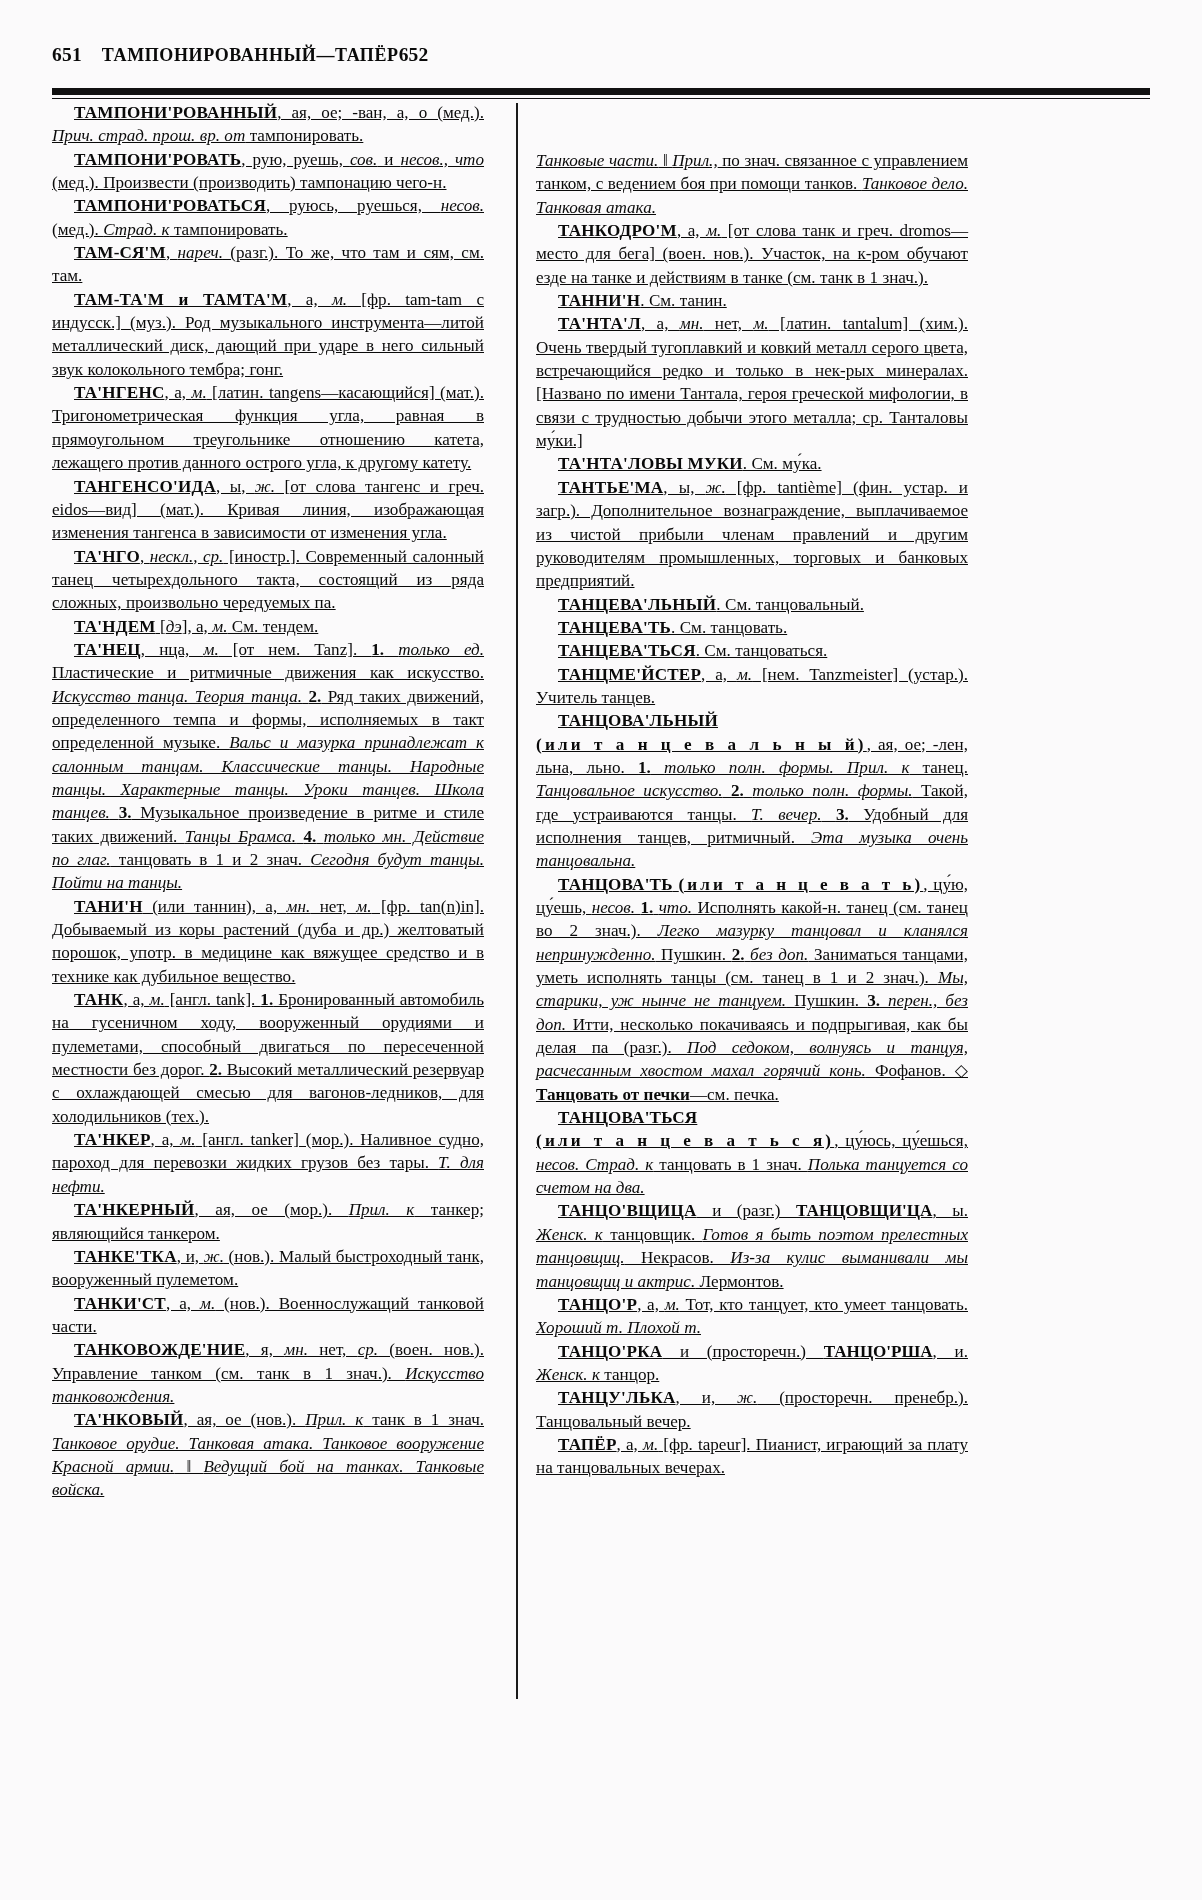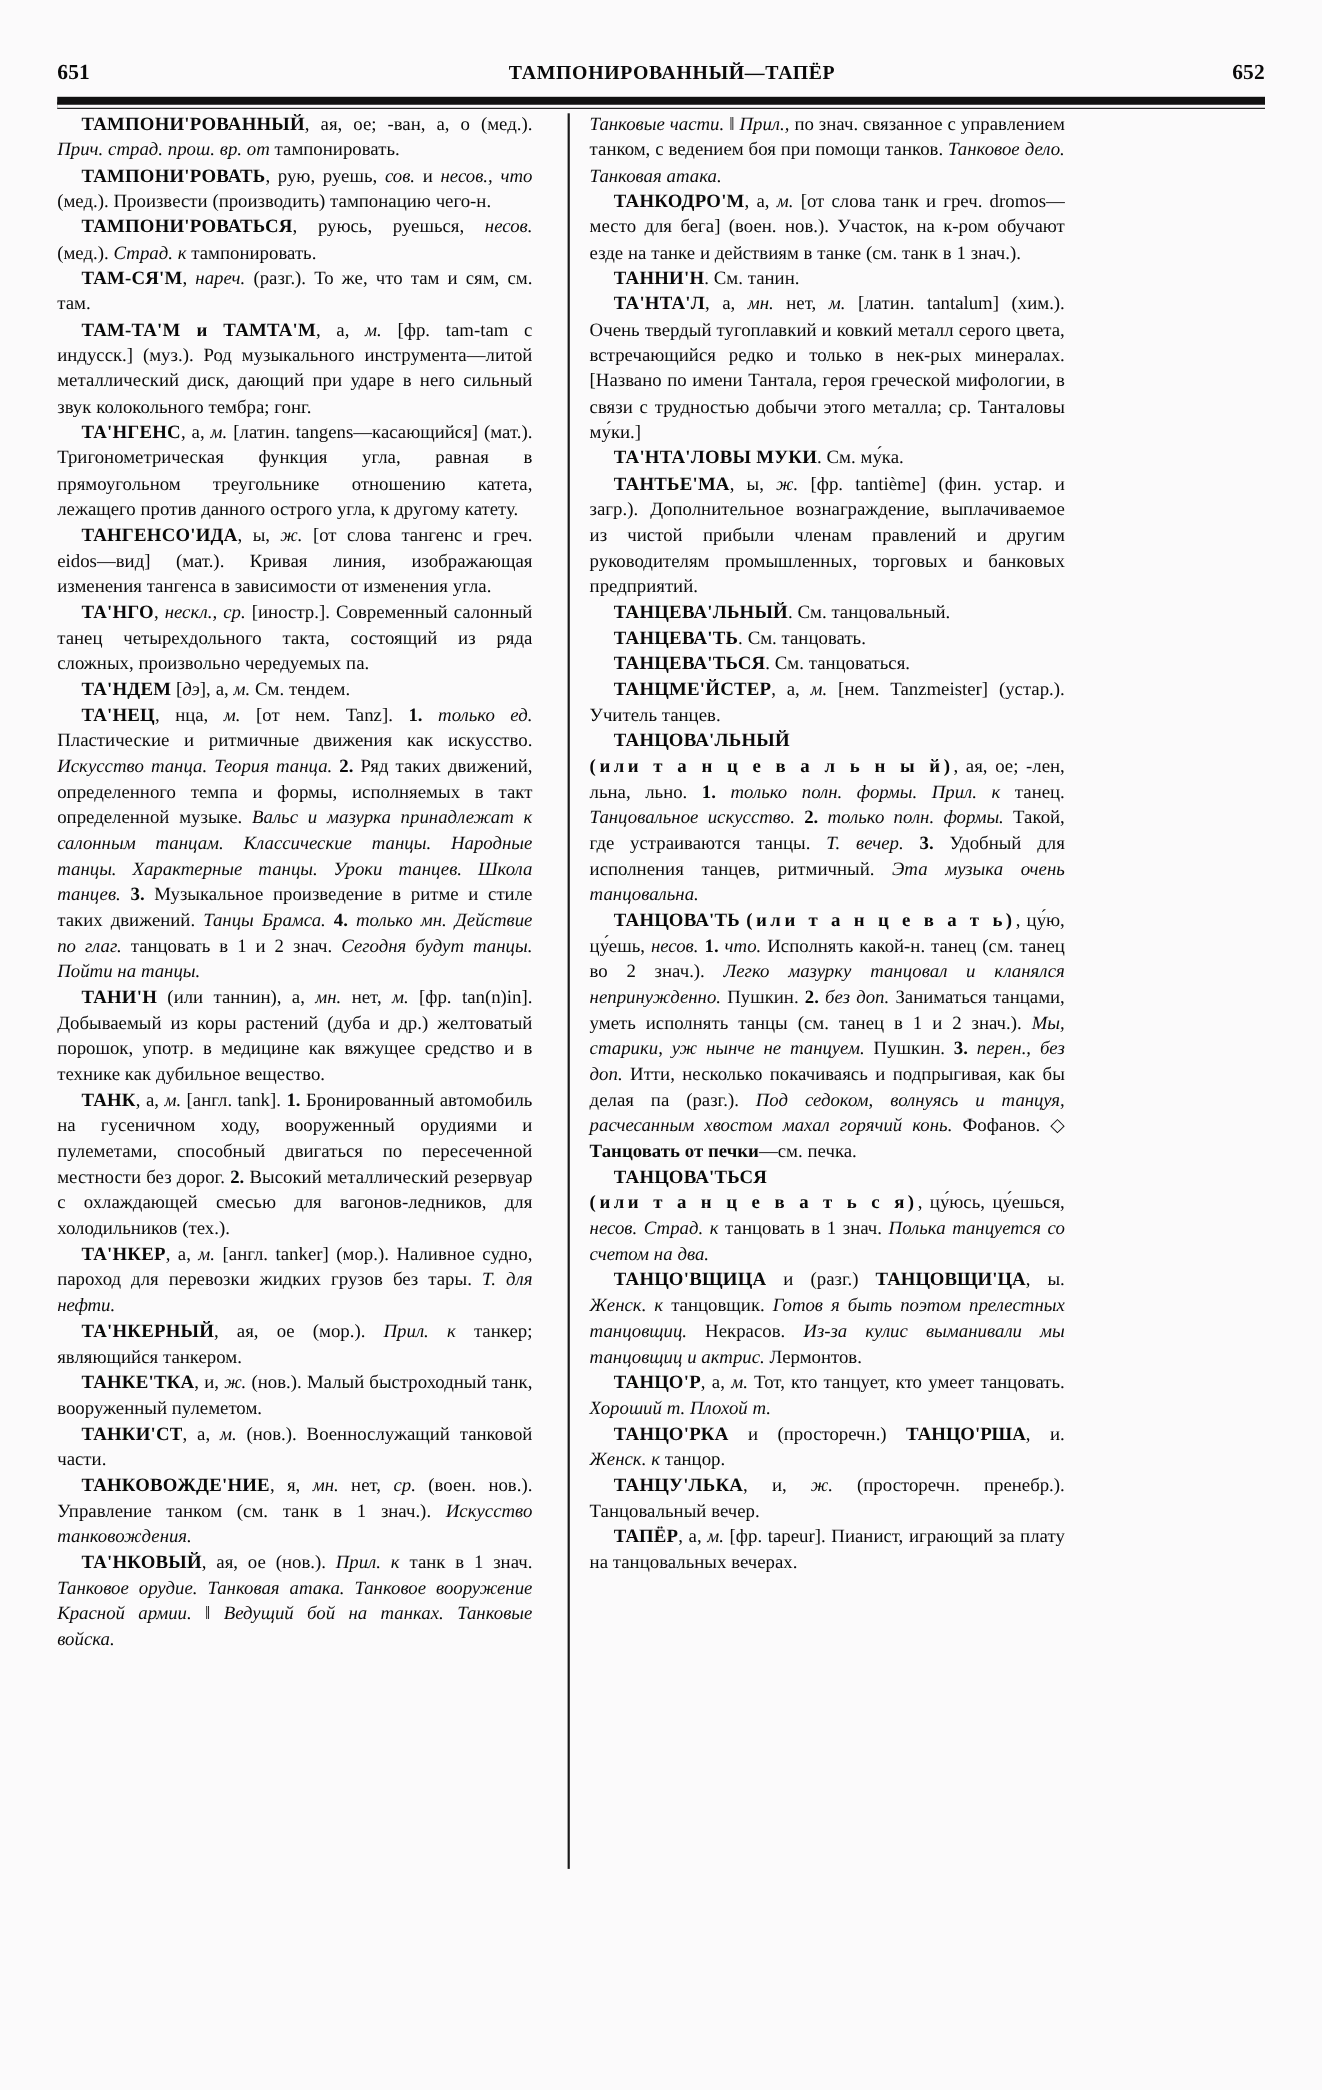--- a/index.html
+++ b/index.html
@@ -19,27 +19,26 @@
     width: 1202px;
     height: 1900px;
     background: #fbfafb;
     box-sizing: border-box;
     padding: 0;
     overflow: hidden;
   }
   
   .running-head {
     position: absolute;
-    top: 56px;
+    top: 44px;
     left: 52px;
     right: 52px;
     height: 26px;
     display: flex;
     align-items: baseline;
-    justify-content: space-between;
     font-weight: bold;
     font-size: 19px;
     letter-spacing: 0.2px;
   }
   .folio {
     font-size: 19.5px;
     font-weight: bold;
     font-family: "Liberation Serif", serif;
   }
   .head-title {
@@ -70,37 +69,38 @@
     gap: 0;
   }
   .col {
     width: 432px;
     font-size: 17.1px;
     line-height: 23.35px;
     text-align: justify;
     text-justify: inter-word;
     hyphens: manual;
     word-spacing: 0.1px;
+    text-decoration: underline;
   }
   .col-left { padding-right: 18px; }
   .col-divider {
     width: 0;
     border-left: 2px solid #1a1a1a;
     margin: 2px 14px 0 14px;
     align-self: stretch;
     height: 1596px;
   }
   .col-right { padding-left: 4px; }
 
   .entry {
     margin: 0;
     text-indent: 22px;
     text-align: justify;
   }
-  .entry.cont { text-indent: 0; }
+  .entry.cont { text-indent: 0; margin-top: 48px; }
   .hw {
     font-weight: bold;
     letter-spacing: 0.2px;
   }
   .hw-sp {
     font-weight: bold;
     letter-spacing: 3.2px;
   }
   i, .it { font-style: italic; }
   b  { font-weight: bold; }

